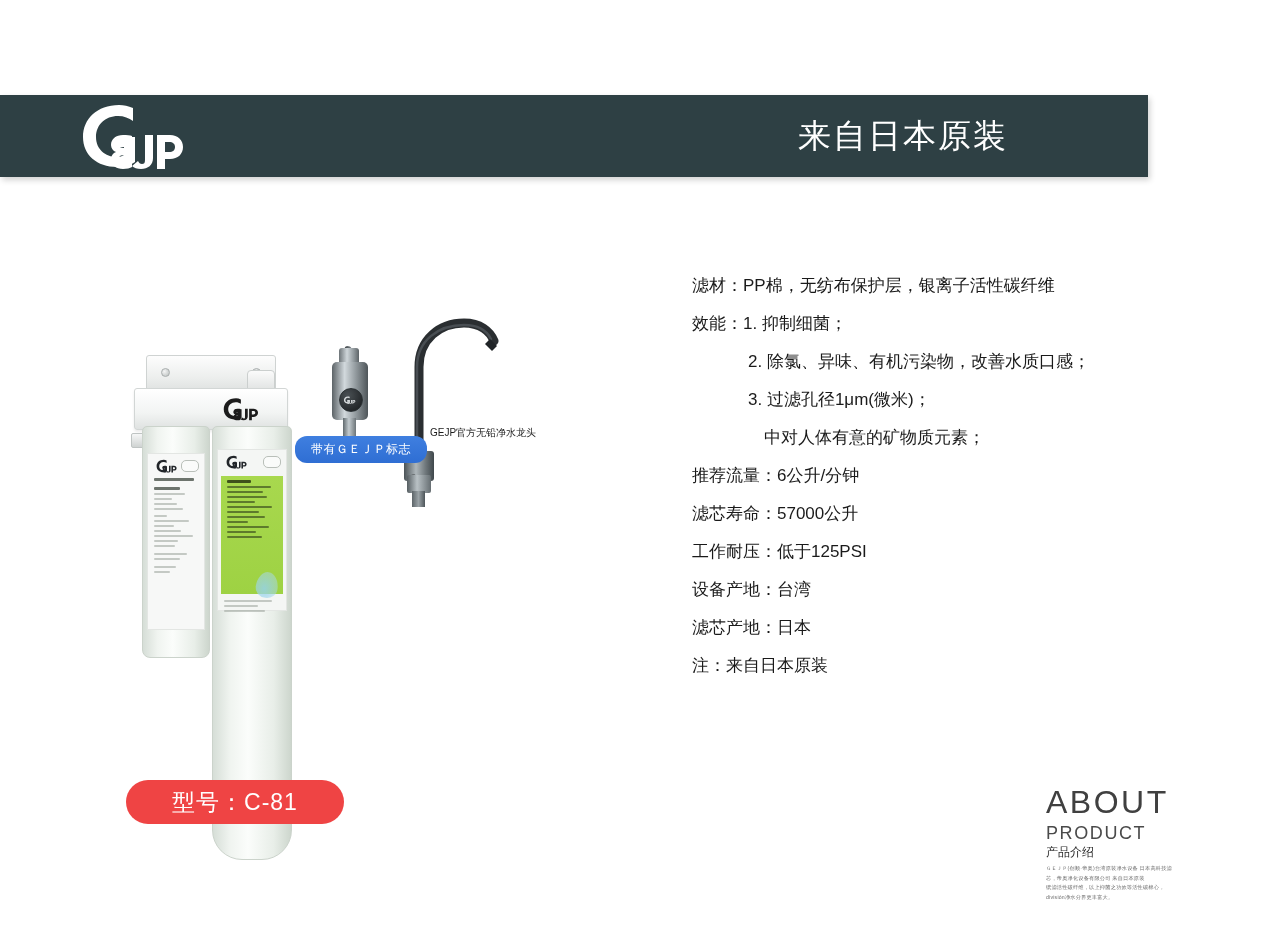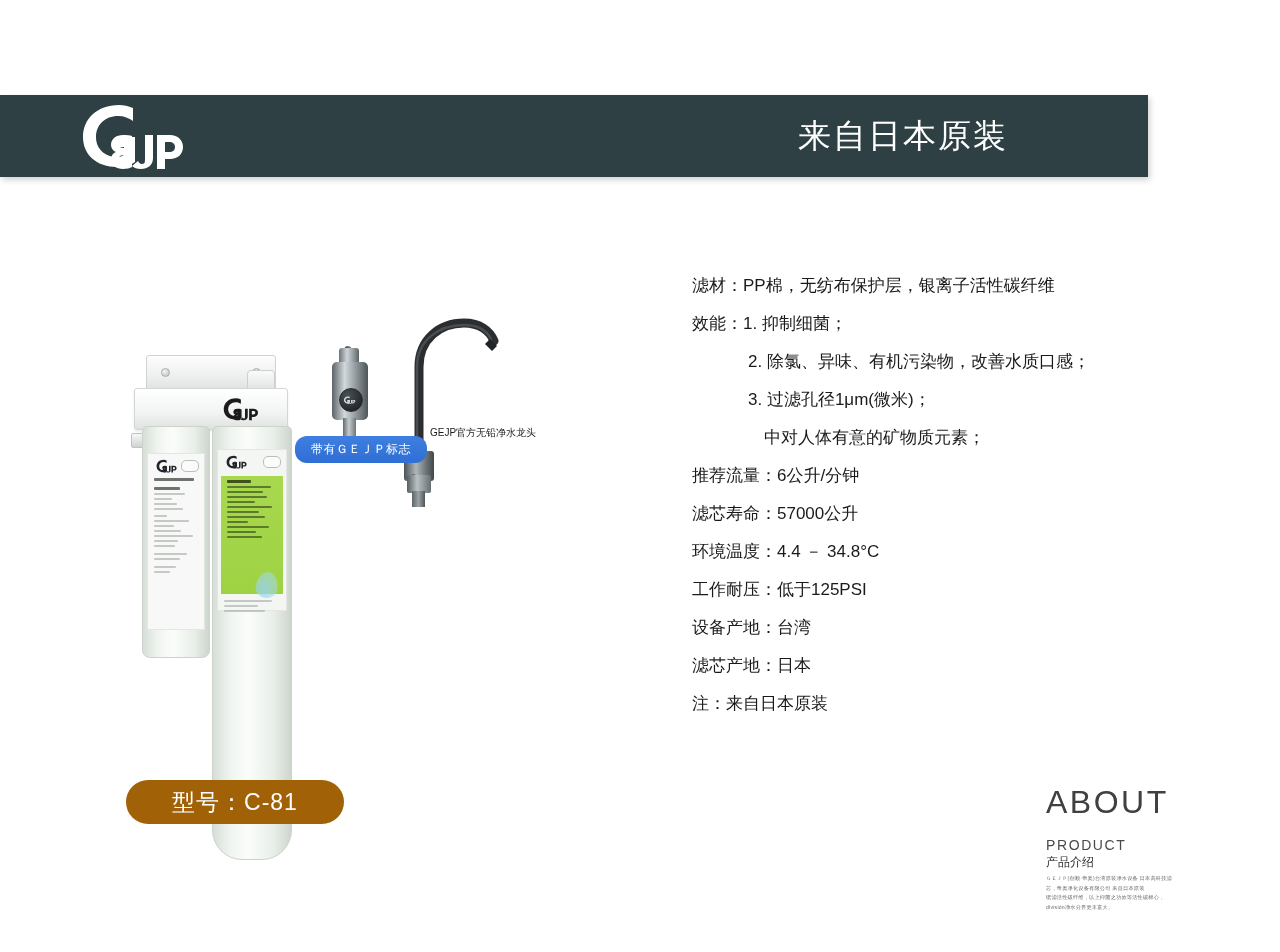--- a/index.html
+++ b/index.html
@@ -329,21 +329,21 @@
     white-space: nowrap;
   }
 
   
   .model-badge {
     position: absolute;
     left: 126px;
     top: 780px;
     width: 218px;
     height: 44px;
-    background: #a16207;
+    background: #ef4444;
     border-radius: 22px;
     display: flex;
     align-items: center;
     justify-content: center;
   }
   .model-badge span {
     color: #ffffff;
     font-size: 23px;
     letter-spacing: 1px;
     white-space: nowrap;
@@ -377,24 +377,24 @@
     top: 786px;
     width: 200px;
   }
   .about-title {
     font-size: 32px;
     letter-spacing: 2.5px;
     color: #404040;
     line-height: 1;
   }
   .about-sub {
-    font-size: 14px;
+    font-size: 18px;
     letter-spacing: 1.6px;
     color: #4a4a4a;
-    margin-top: 20px;
+    margin-top: 6px;
     line-height: 1;
   }
   .about-cn {
     font-size: 12px;
     color: #2a2a2a;
     margin-top: 4px;
     line-height: 1;
   }
   .about-fine {
     margin-top: 6px;
@@ -562,21 +562,20 @@
 </div>
 
 <div class="spec-column">
   <div class="spec-line">滤材：PP棉，无纺布保护层，银离子活性碳纤维</div>
   <div class="spec-line">效能：1. 抑制细菌；</div>
   <div class="spec-line indent">2. 除氯、异味、有机污染物，改善水质口感；</div>
   <div class="spec-line indent">3. 过滤孔径1μm(微米)；</div>
   <div class="spec-line indent2">中对人体有意的矿物质元素；</div>
   <div class="spec-line">推荐流量：6公升/分钟</div>
   <div class="spec-line">滤芯寿命：57000公升</div>
-  <div class="spec-line">环境温度：4.4 － 34.8°C</div>
   <div class="spec-line">工作耐压：低于125PSI</div>
   <div class="spec-line">设备产地：台湾</div>
   <div class="spec-line">滤芯产地：日本</div>
   <div class="spec-line">注：来自日本原装</div>
 </div>
 
 <div class="about-block">
   <div class="about-title">ABOUT</div>
   <div class="about-sub">PRODUCT</div>
   <div class="about-cn">产品介绍</div>

